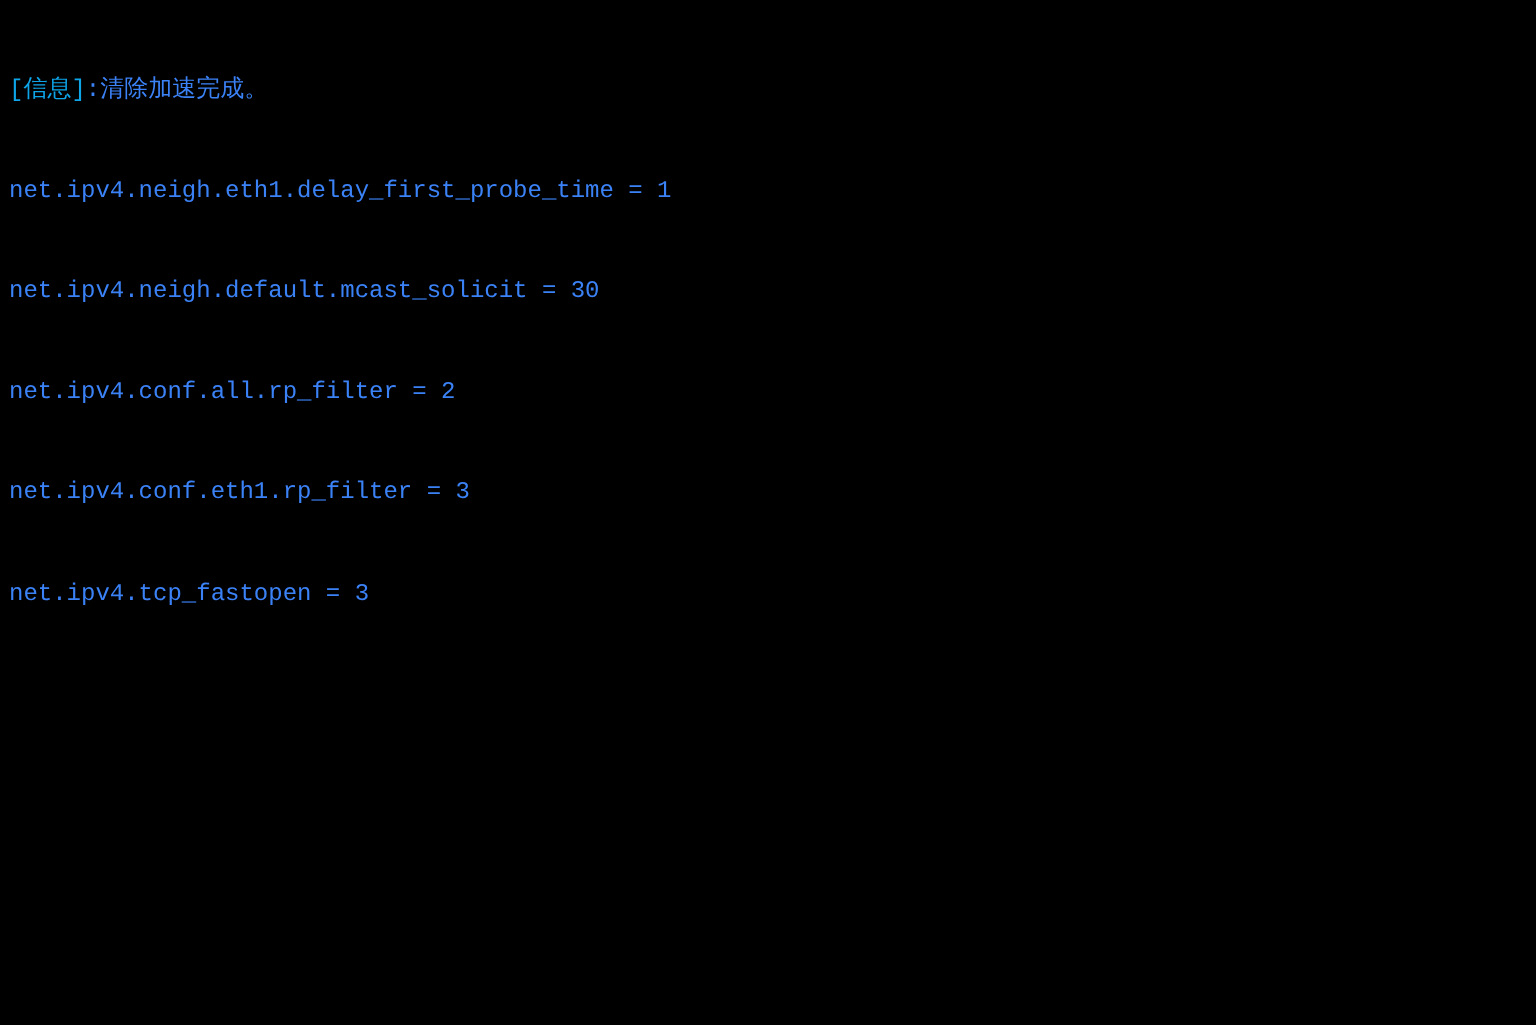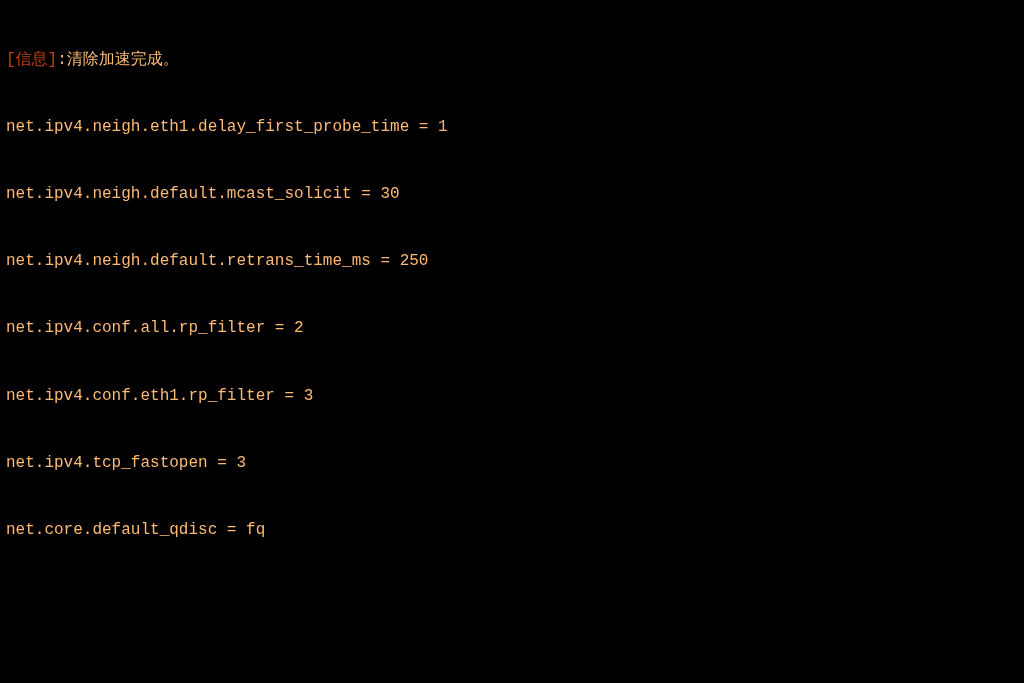--- a/index.html
+++ b/index.html
@@ -18,34 +18,32 @@
       height: 683px;
       overflow: hidden;
     }
     .terminal {
       white-space: pre;
     }
     .line {
       display: block;
     }
     .green {
-      color: #c2410c;
+      color: #0ea5e9;
     }
     .white {
-      color: #fdba74;
+      color: #3b82f6;
     }
   </style>
 </head>
 <body>
 
 <div class="terminal">
   <div class="line"><span class="green">[信息]</span><span class="white">:清除加速完成。</span></div>
   <div class="line white">net.ipv4.neigh.eth1.delay_first_probe_time = 1</div>
   <div class="line white">net.ipv4.neigh.default.mcast_solicit = 30</div>
-  <div class="line white">net.ipv4.neigh.default.retrans_time_ms = 250</div>
   <div class="line white">net.ipv4.conf.all.rp_filter = 2</div>
   <div class="line white">net.ipv4.conf.eth1.rp_filter = 3</div>
   <div class="line white">net.ipv4.tcp_fastopen = 3</div>
-  <div class="line white">net.core.default_qdisc = fq</div>
   
   
   
 </div>
 
 </body></html>

